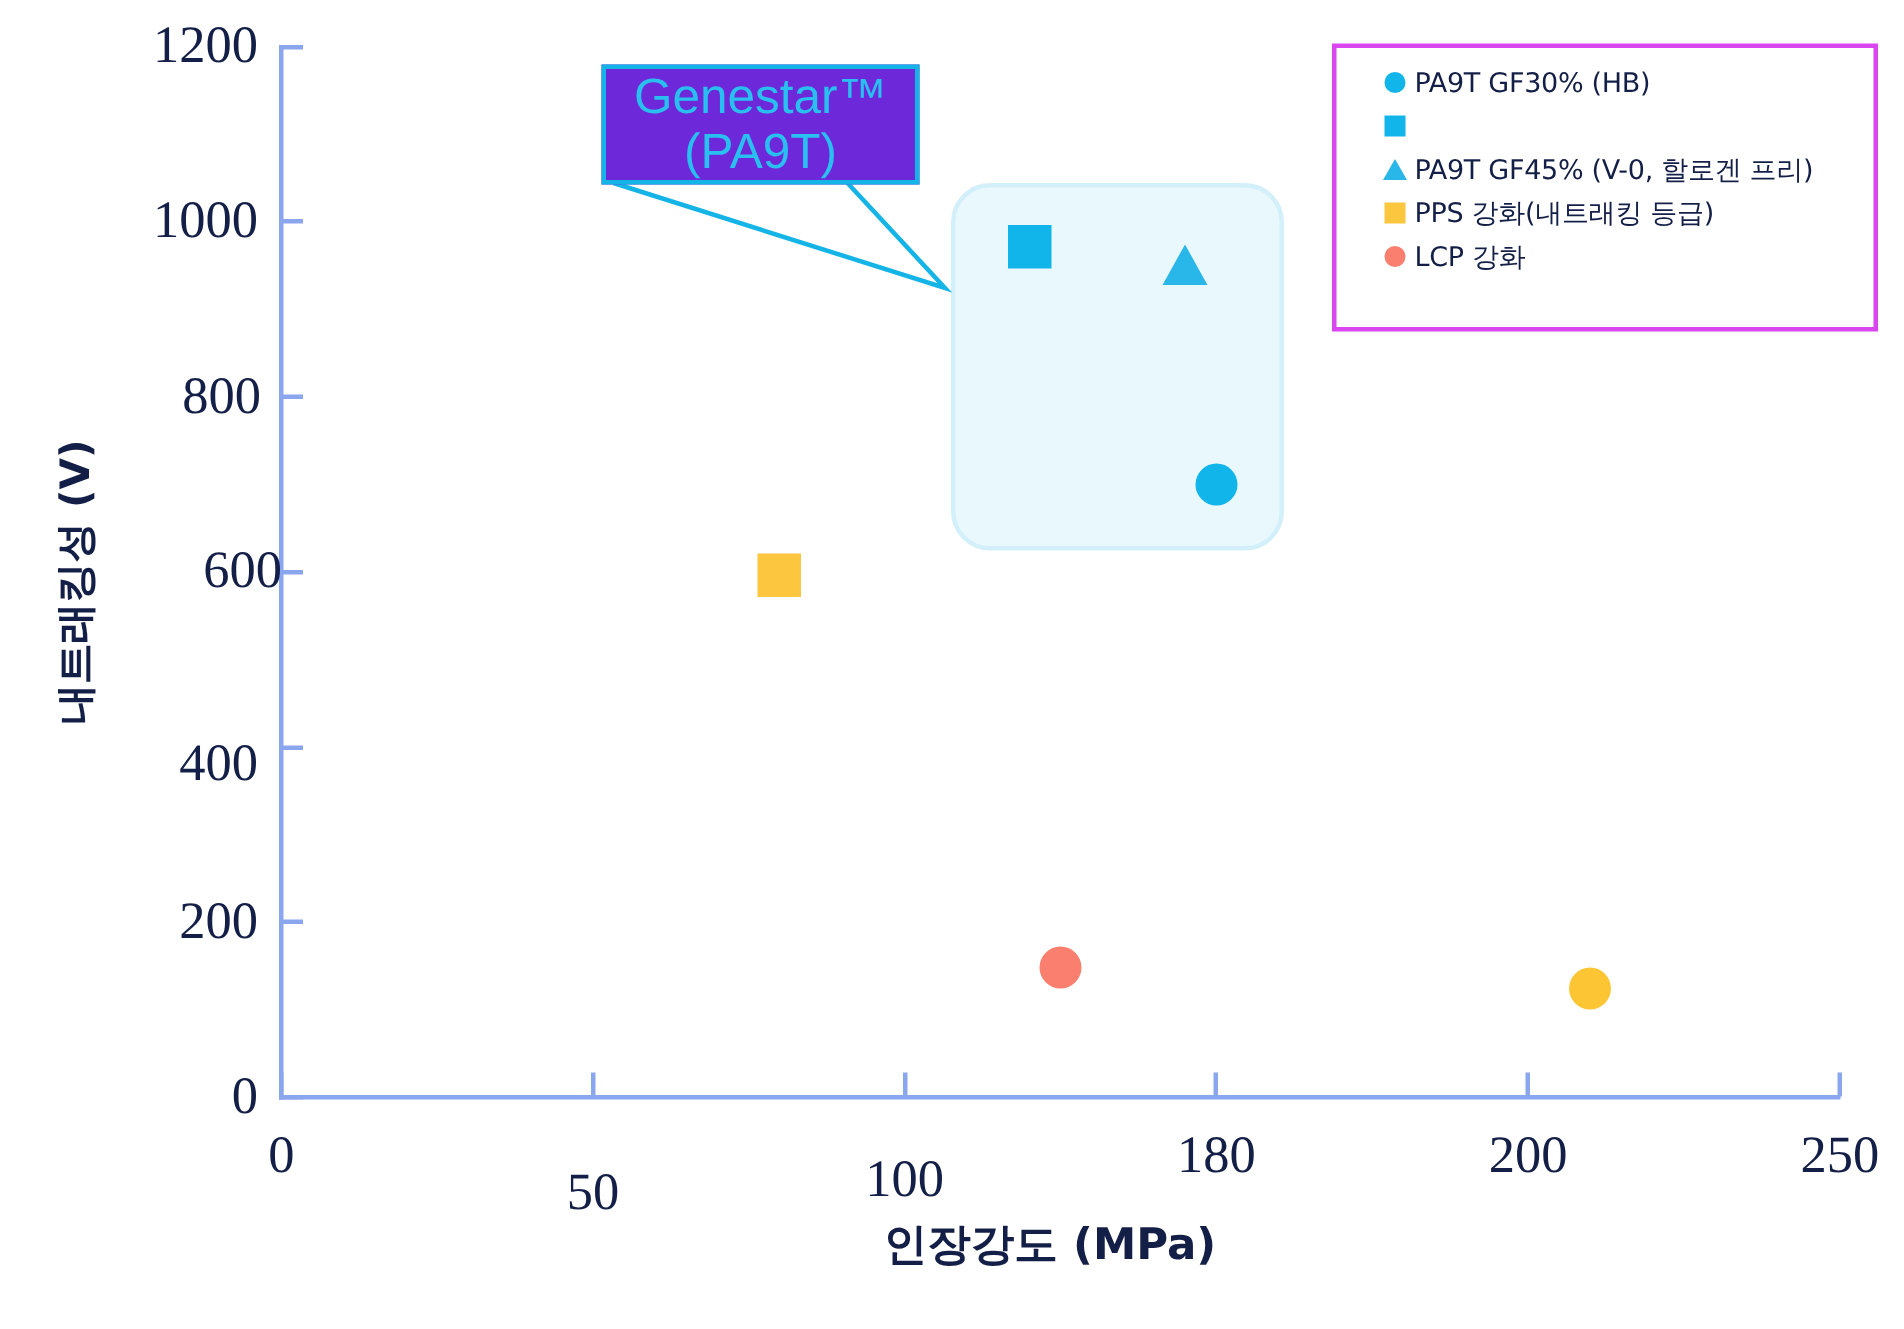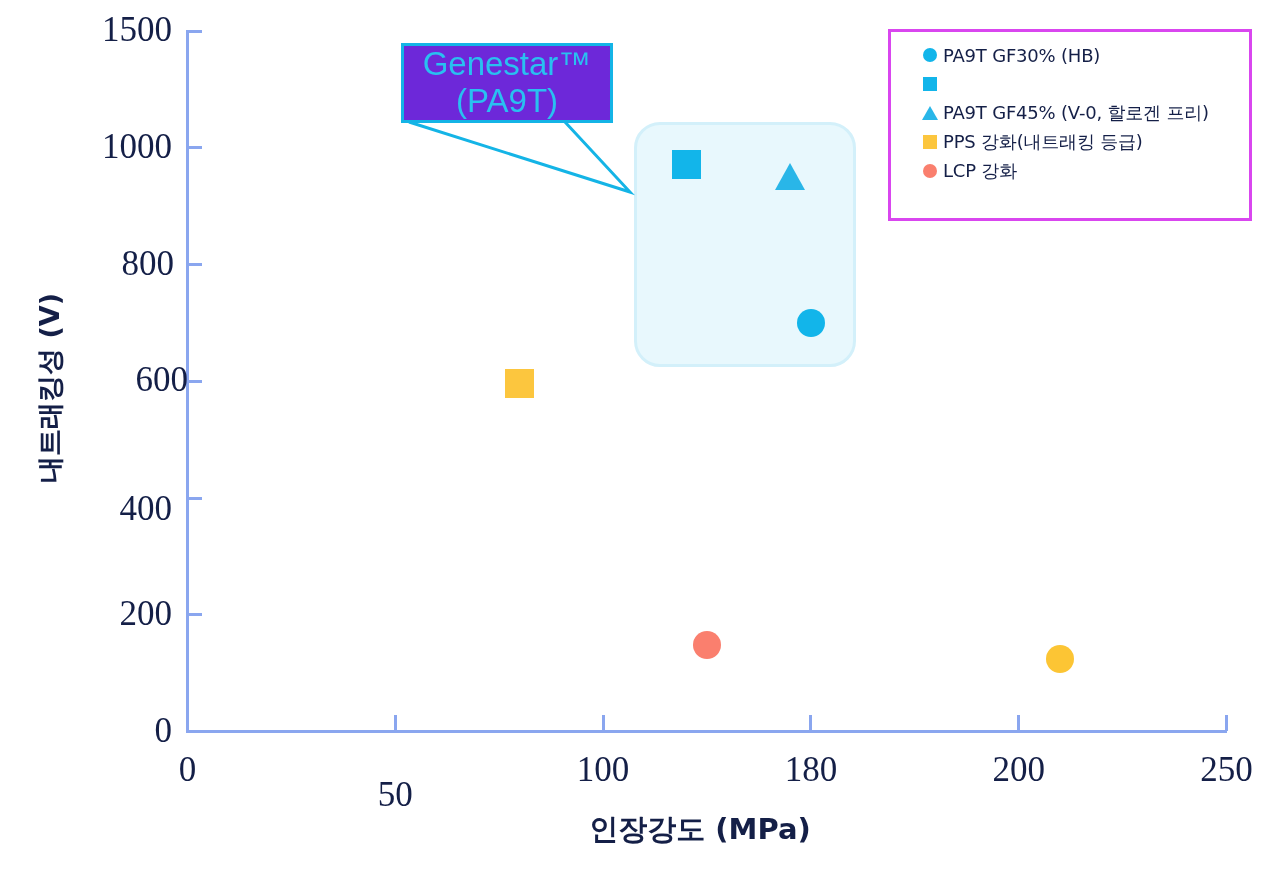--- a/index.html
+++ b/index.html
@@ -200,41 +200,41 @@
 </head>
 <body>
 
 <div id="chart-root">
 
   <div id="y-axis-line" class="axis-line"></div>
   <div id="x-axis-line" class="axis-line"></div>
 
   <div id="y-ticks">
       <div class="y-tick" style="top: 29.5px;"></div>
-      <div class="y-tick-label" style="top: 12px; left: 0px; width: 172px;">1500</div>
+      <div class="y-tick-label" style="top: 12px; left: 0px; width: 172px;">1200</div>
       <div class="y-tick" style="top: 146.25px;"></div>
       <div class="y-tick-label" style="top: 128.75px; left: 0px; width: 172px;">1000</div>
       <div class="y-tick" style="top: 263px;"></div>
       <div class="y-tick-label" style="top: 245.5px; left: 2px; width: 172px;">800</div>
       <div class="y-tick" style="top: 379.75px;"></div>
       <div class="y-tick-label" style="top: 362.25px; left: 16px; width: 172px;">600</div>
       <div class="y-tick" style="top: 496.5px;"></div>
       <div class="y-tick-label" style="top: 479px; left: 0px; width: 172px; margin-top: 12px;">400</div>
       <div class="y-tick" style="top: 613.25px;"></div>
       <div class="y-tick-label" style="top: 595.75px; left: 0px; width: 172px;">200</div>
       <div class="y-tick" style="top: 730px;"></div>
       <div class="y-tick-label" style="top: 712.5px; left: 0px; width: 172px;">0</div>
     </div>
   <div id="x-ticks">
       <div class="x-tick" style="left: 186px;"></div>
       <div class="x-tick-label" style="left: 127.5px;">0</div>
       <div class="x-tick" style="left: 393.8px;"></div>
       <div class="x-tick-label" style="left: 335.3px; margin-top: 25px;">50</div>
       <div class="x-tick" style="left: 601.6px;"></div>
-      <div class="x-tick-label" style="left: 543.1px;">100</div>
+      <div class="x-tick-label" style="left: 543.1px; margin-top: 16px;">100</div>
       <div class="x-tick" style="left: 809.4px;"></div>
       <div class="x-tick-label" style="left: 750.9px;">180</div>
       <div class="x-tick" style="left: 1017.2px;"></div>
       <div class="x-tick-label" style="left: 958.7px;">200</div>
       <div class="x-tick" style="left: 1225px;"></div>
       <div class="x-tick-label" style="left: 1166.5px;">250</div>
     </div>
 
   <div id="y-axis-title">내트래킹성 (V)</div>
   <div id="x-axis-title">인장강도 (MPa)</div>

